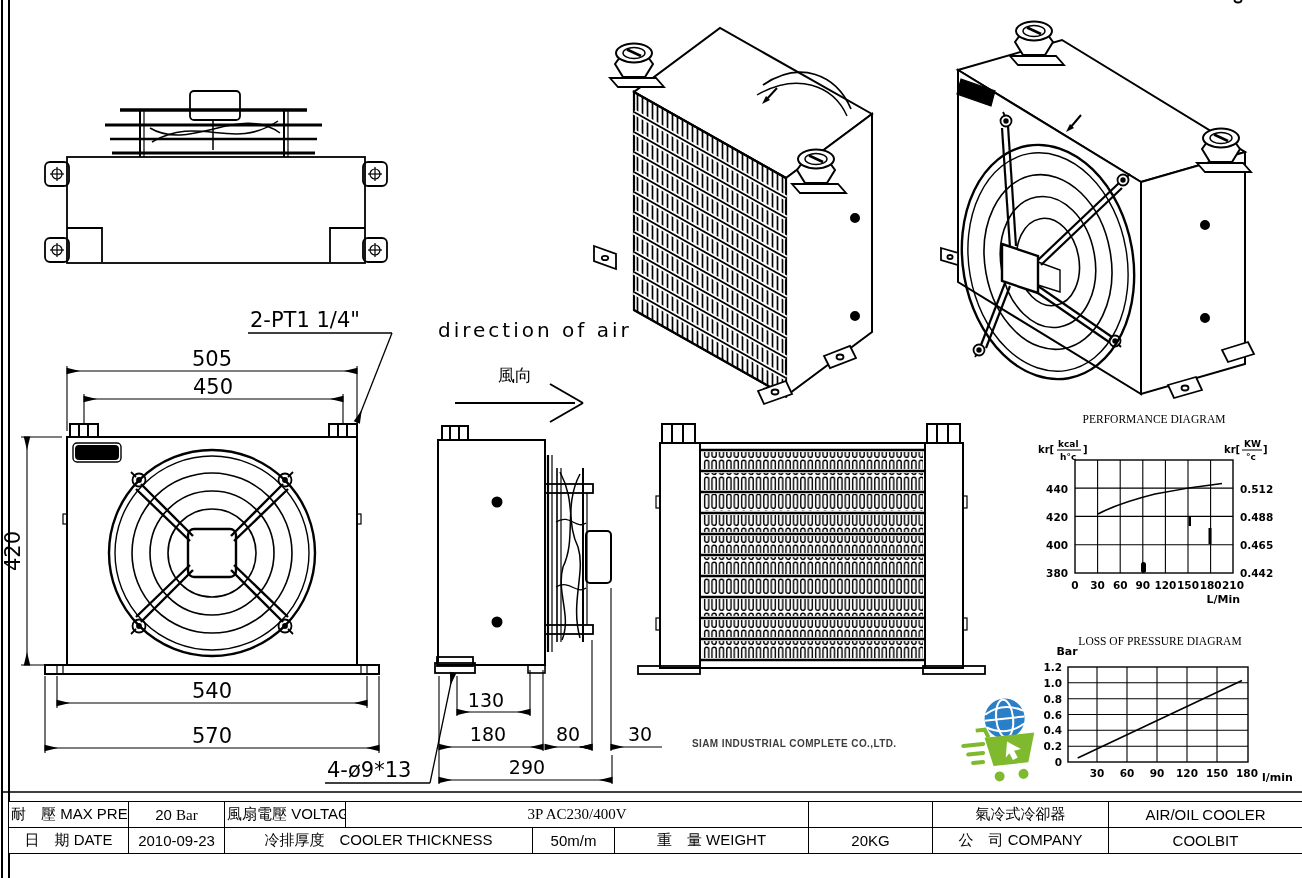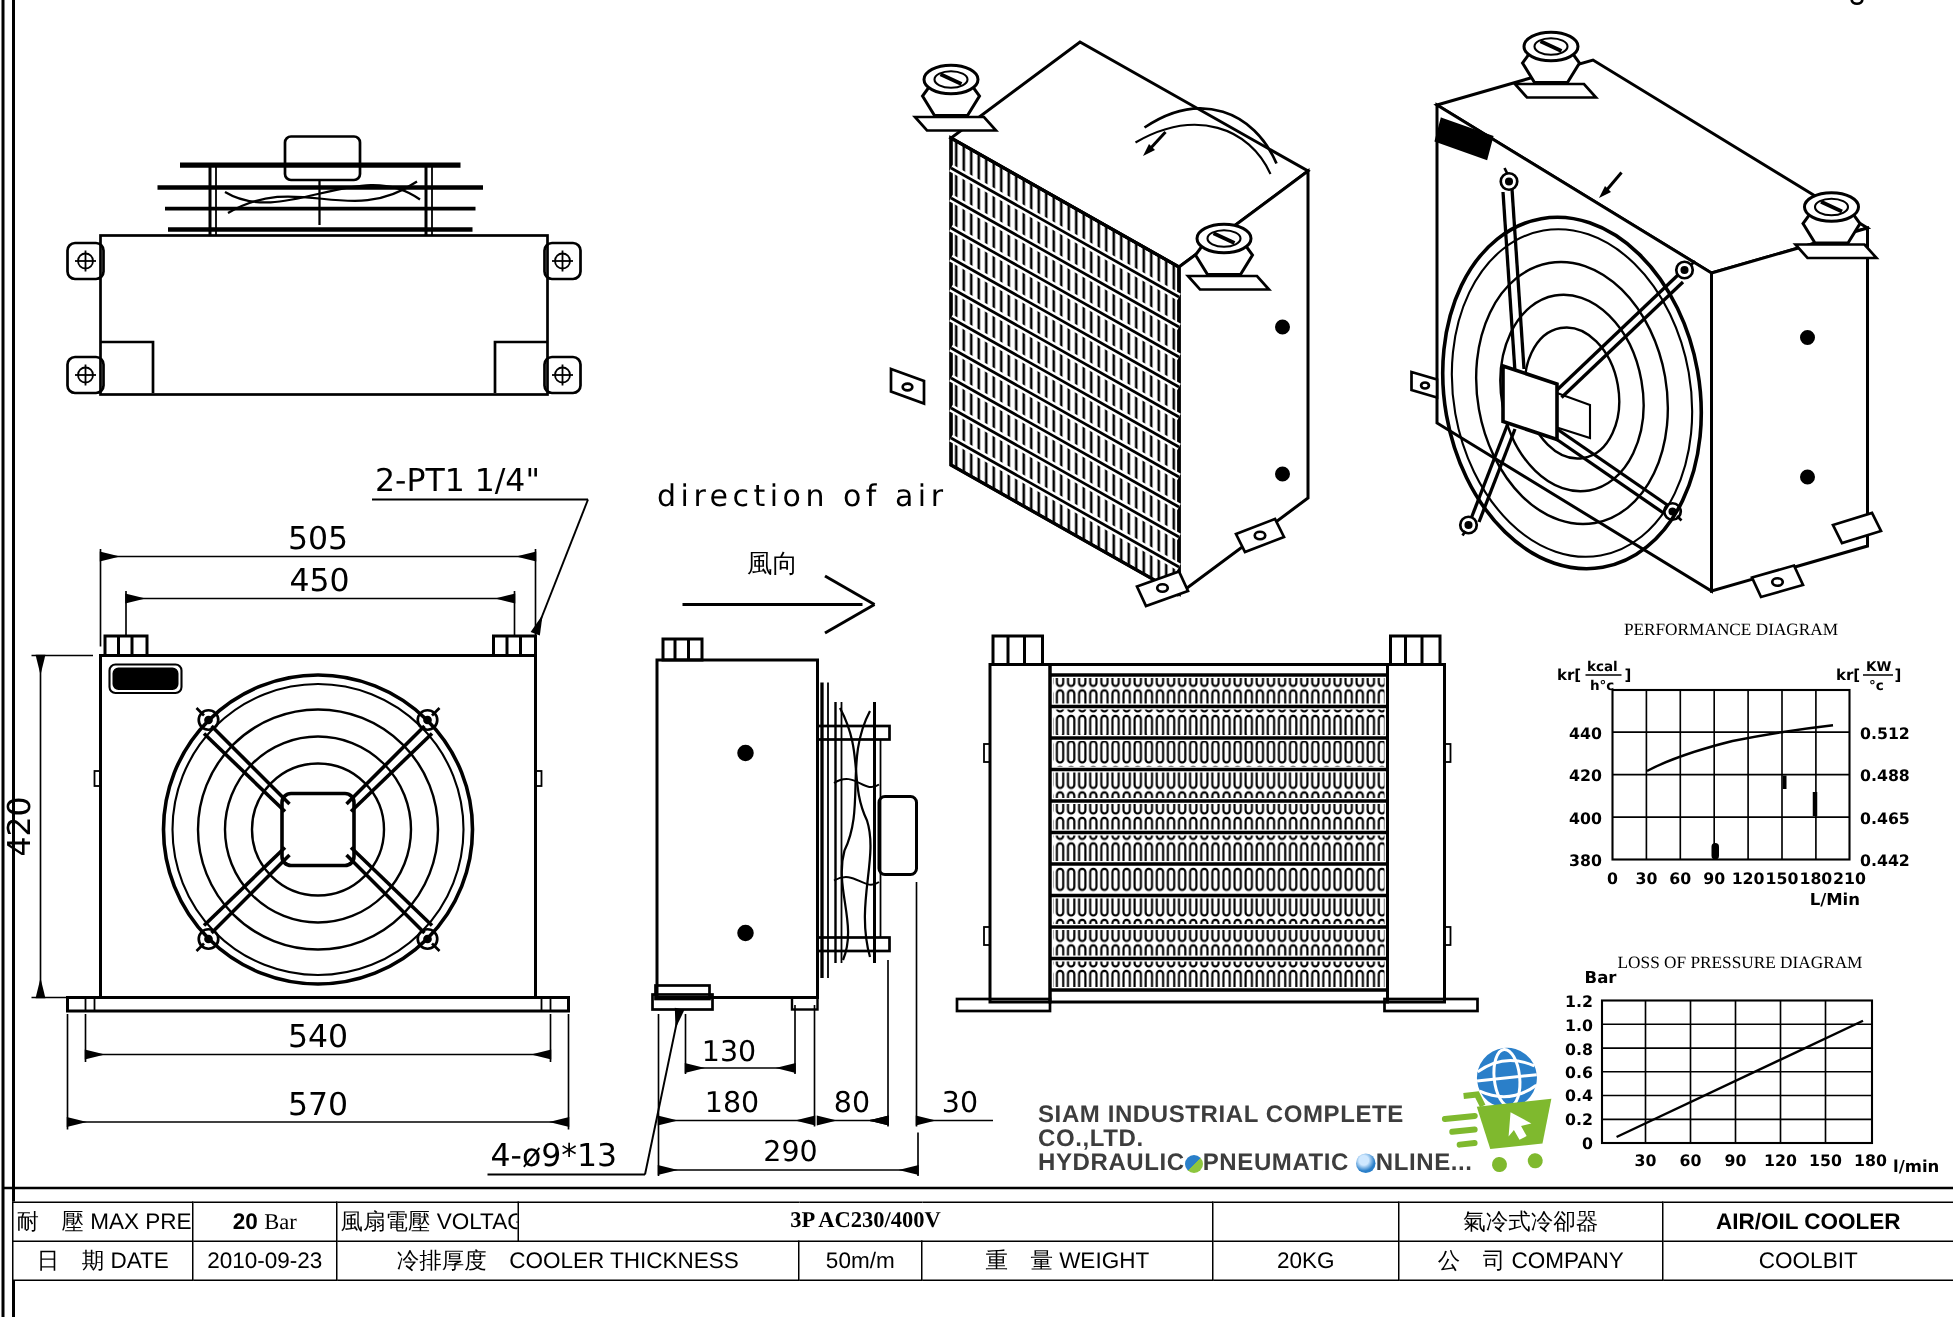--- a/index.html
+++ b/index.html
@@ -12,23 +12,23 @@
   .cjk{font-size:17px;}
   .ctick{font-family:"DejaVu Sans",sans-serif;font-size:10.5px;font-weight:bold;}
   .ctitle{font-family:"Liberation Serif",serif;font-size:11.5px;}
   .caxis{font-family:"DejaVu Sans",sans-serif;font-size:10px;font-weight:bold;}
   
   table.tb{position:absolute;left:8px;top:801px;width:1294px;border-collapse:collapse;
            table-layout:fixed;background:#fff;}
   table.tb td{border:1.7px solid #000;height:25.1px;text-align:center;padding:0 2px;
               font-size:15px;white-space:nowrap;overflow:hidden;}
   .serif{font-family:"Liberation Serif",serif;}
-  .b{font-weight:bold;}
+  .b{font-weight:normal;}
   .watermark{position:absolute;left:692px;top:736px;width:300px;color:#3d3d3d;
-             font-weight:bold;font-size:16px;line-height:16px;letter-spacing:.4px;}
+             font-weight:bold;font-size:10px;line-height:16px;letter-spacing:.4px;}
   .wm-ico-swirl{display:inline-block;width:12px;height:12px;border-radius:50%;vertical-align:-2px;
      background:linear-gradient(135deg,#2a7fc9 0 52%,#8dc63f 52% 100%);}
   .wm-ico-o{display:inline-block;width:13px;height:13px;border-radius:50%;vertical-align:-2px;
      background:radial-gradient(circle at 40% 35%,#cfe8ff 0 28%,#2a7fc9 62%);}
   .logo{position:absolute;left:960px;top:696px;}
 </style>
 </head>
 <body>
 
 <div class="sheet">
@@ -497,24 +497,20 @@
         <text class="ctick" x="1187" y="777" text-anchor="middle">120</text>
         <text class="ctick" x="1217" y="777" text-anchor="middle">150</text>
         <text class="ctick" x="1247" y="777" text-anchor="middle">180</text>
       </g>
       <text class="ctick" x="1262" y="781" style="font-size:11px;">l/min</text>
     </g>
   </svg>
 
   <div class="watermark">
     <div><span>SIAM INDUSTRIAL COMPLETE CO.,LTD.</span></div>
-    <div>
-      <span>HYDRAULIC</span><span class="wm-ico-swirl"></span><span>PNEUMATIC</span>
-      <span class="wm-ico-o"></span><span>NLINE...</span>
-    </div>
   </div>
 
   <svg class="logo" width="80" height="98" viewBox="0 0 80 98">
     <g transform="rotate(-6 42 55)">
       <rect x="2" y="44" width="24" height="4" rx="2" fill="#7fb92e"></rect>
       <rect x="6" y="53" width="19" height="4" rx="2" fill="#7fb92e"></rect>
       <rect x="10" y="62" width="14" height="4" rx="2" fill="#7fb92e"></rect>
       <g>
         <circle cx="48" cy="23" r="20" fill="#2a7fc9"></circle>
         <ellipse cx="48" cy="23" rx="8.5" ry="19" fill="none" stroke="#fff" stroke-width="2"></ellipse>

